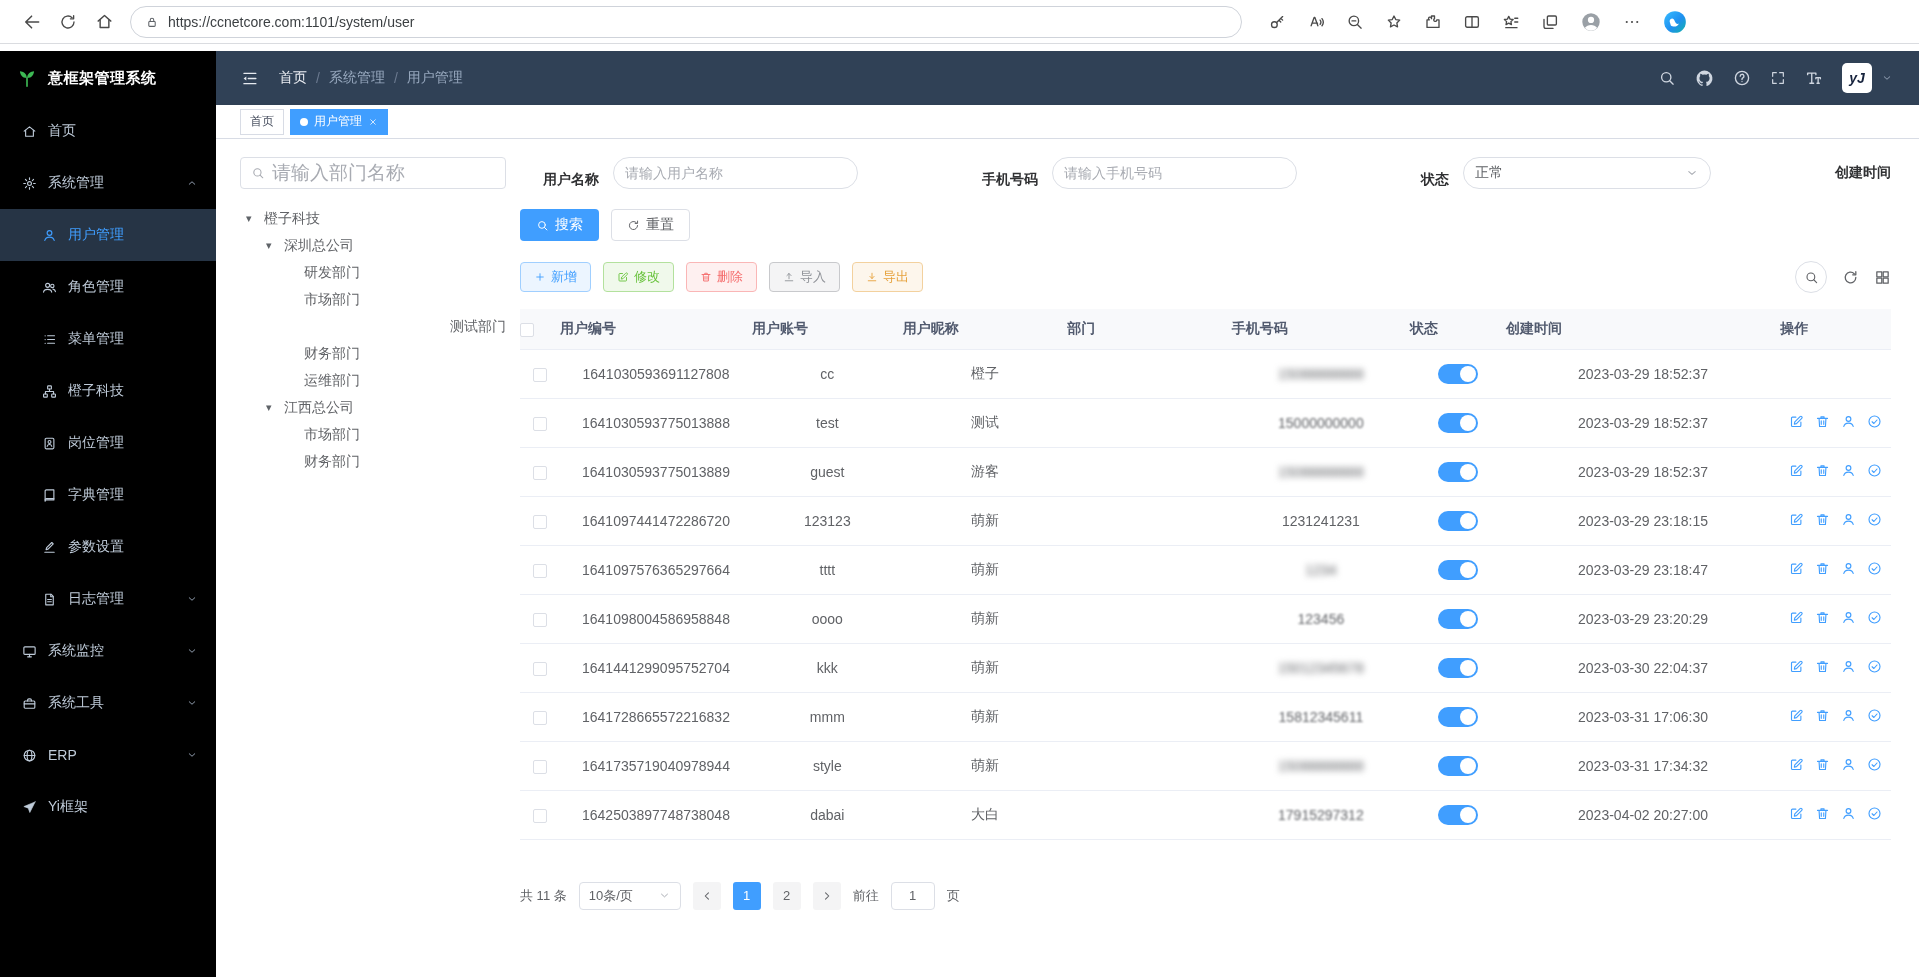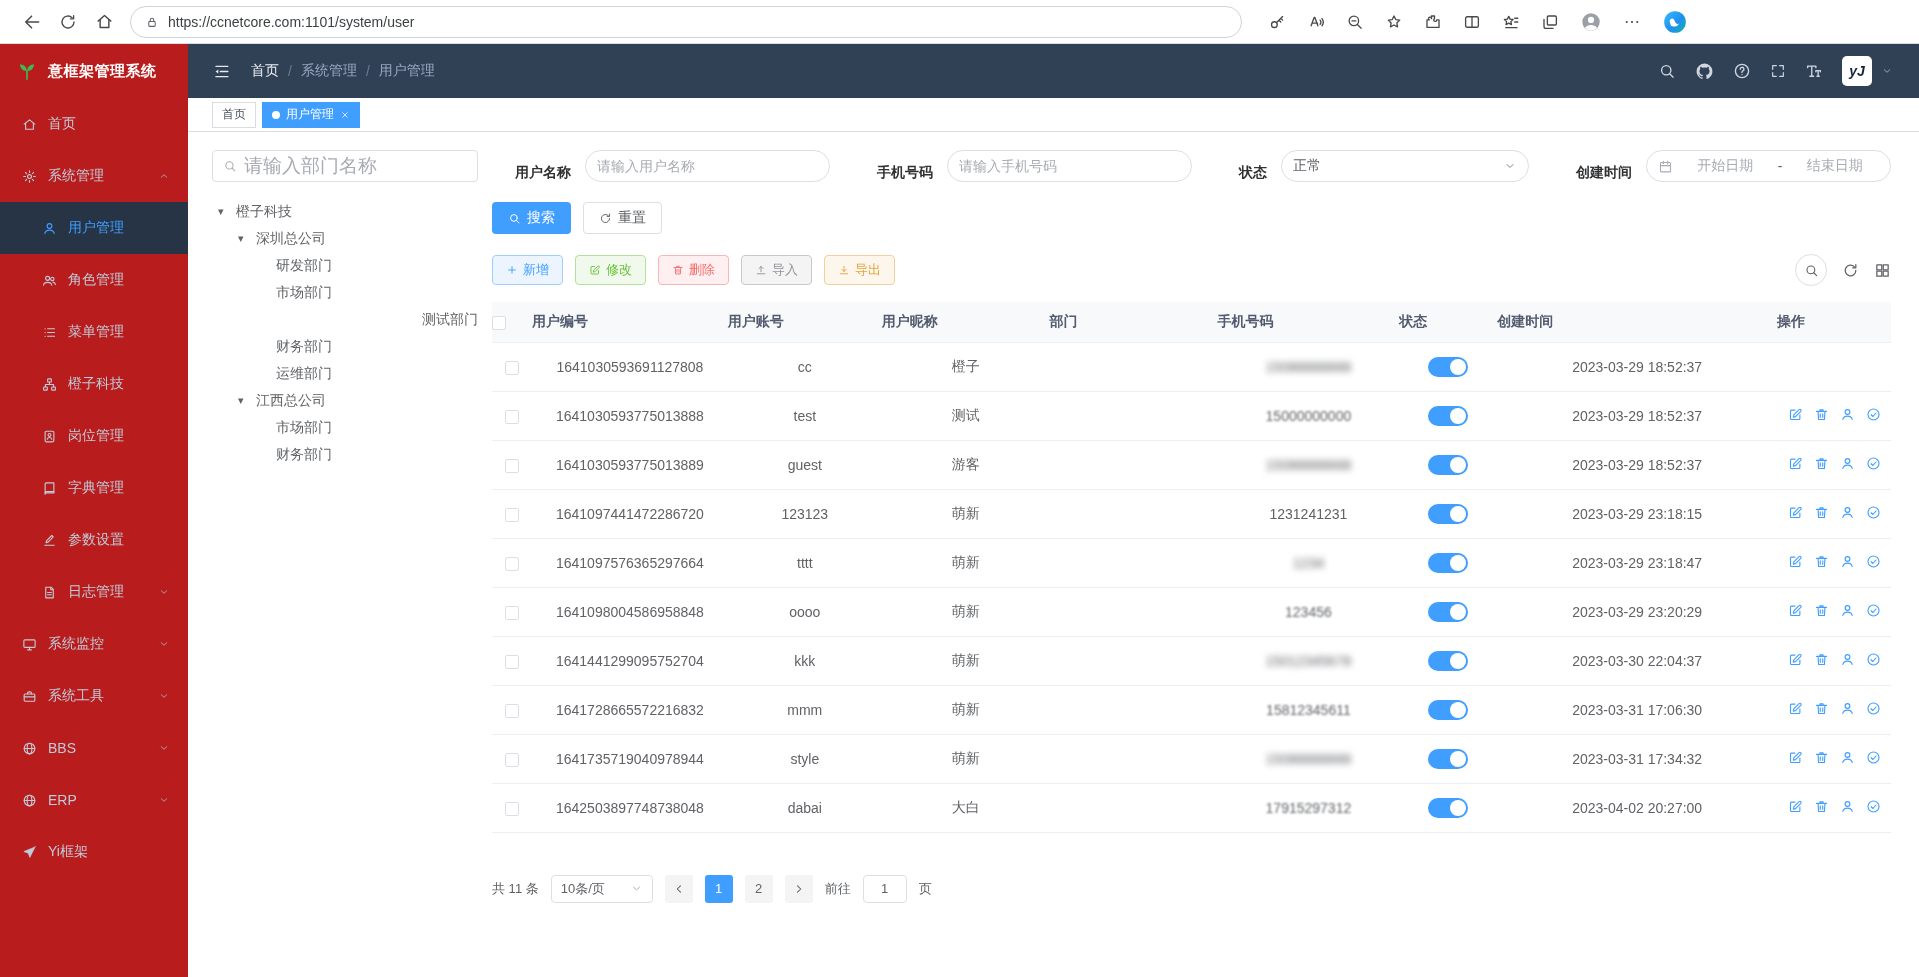--- a/index.html
+++ b/index.html
@@ -1,30 +1,30 @@
 <!DOCTYPE html>
 <html><head>
 <meta charset="utf-8">
 <style>
   * { margin:0; padding:0; box-sizing:border-box; }
   html,body { width:1919px; height:977px; }
   body { font-family:"Liberation Sans","DejaVu Sans",sans-serif; background:#fff; overflow:hidden; }
-  .screen { width:1919px; height:977px; display:flex; flex-direction:column; }
+  .screen { width:1919px; height:977px; display:flex; flex-direction:column;gap:7px; }
   .svgi { display:block; flex:none; }
 
   
   .browser-bar { height:44px; background:#fff; border-bottom:1px solid #dadce0; display:flex; align-items:center; padding:0 14px; flex:none; }
   .nav-btn { width:36px; height:34px; display:flex; align-items:center; justify-content:center; color:#4a4a4a; border-radius:6px; }
   .url-pill { height:32px; width:1112px; margin-left:8px; border:1px solid #cfd3da; border-radius:16px; display:flex; align-items:center; padding:0 14px; gap:9px; }
   .url-text { font-size:14px; color:#3c4043; }
   .browser-right { display:flex; align-items:center; gap:21px; margin-left:26px; color:#4a4a4a; }
 
   
   .app { flex:1; display:flex; min-height:0; }
-  .sidebar { width:188px; background:#b91c1c; flex:none; overflow:hidden; }
+  .sidebar { width:216px; background:#000000; flex:none; overflow:hidden; }
   .logo-row { height:54px; display:flex; align-items:center; padding-left:16px; gap:10px; }
   .logo-title { color:#fff; font-size:15px; font-weight:bold; letter-spacing:.5px; }
   .nav-item { height:52px; display:flex; align-items:center; padding-left:22px; gap:11px; color:#bfcbd9; font-size:14px; cursor:pointer; position:relative; }
   .nav-item.sub { padding-left:42px; }
   .nav-item.active { background:#263445; color:#409eff; }
   .nav-arrow { position:absolute; right:18px; top:50%; transform:translateY(-50%); color:#9fadc0; }
 
   .main { flex:1; display:flex; flex-direction:column; min-width:0; background:#fff; }
   .topbar { height:54px; background:#304156; display:flex; align-items:center; padding:0 26px 0 24px; flex:none; color:#cfd6e0; }
   .breadcrumb { display:flex; align-items:center; gap:9px; margin-left:20px; font-size:14px; }
@@ -325,33 +325,20 @@
                 <path d="m6.5 9.5 5.5 5 5.5-5"></path>
               </svg>
             </span>
           </div>
           <div class="nav-item">
             <svg class="svgi" style="width:15px;height:15px" viewBox="0 0 24 24" fill="none" stroke="currentColor" stroke-width="1.8" stroke-linecap="round" stroke-linejoin="round">
               <circle cx="12" cy="12" r="8.5"></circle>
               <path d="M3.5 12h17"></path>
               <ellipse cx="12" cy="12" rx="3.8" ry="8.5"></ellipse>
             </svg>
-            <span>BBS</span>
-            <span class="nav-arrow">
-              <svg class="svgi" style="width:12px;height:12px" viewBox="0 0 24 24" fill="none" stroke="currentColor" stroke-width="1.8" stroke-linecap="round" stroke-linejoin="round">
-                <path d="m6.5 9.5 5.5 5 5.5-5"></path>
-              </svg>
-            </span>
-          </div>
-          <div class="nav-item">
-            <svg class="svgi" style="width:15px;height:15px" viewBox="0 0 24 24" fill="none" stroke="currentColor" stroke-width="1.8" stroke-linecap="round" stroke-linejoin="round">
-              <circle cx="12" cy="12" r="8.5"></circle>
-              <path d="M3.5 12h17"></path>
-              <ellipse cx="12" cy="12" rx="3.8" ry="8.5"></ellipse>
-            </svg>
             <span>ERP</span>
             <span class="nav-arrow">
               <svg class="svgi" style="width:12px;height:12px" viewBox="0 0 24 24" fill="none" stroke="currentColor" stroke-width="1.8" stroke-linecap="round" stroke-linejoin="round">
                 <path d="m6.5 9.5 5.5 5 5.5-5"></path>
               </svg>
             </span>
           </div>
           <div class="nav-item">
             <svg class="svgi" style="width:15px;height:15px" viewBox="0 0 24 24" fill="none" stroke="currentColor" stroke-width="1.8" stroke-linecap="round" stroke-linejoin="round">
               <path d="M21 3 3 10.5l7 2.5 2.5 7L21 3z" fill="currentColor" stroke="currentColor" stroke-width="1"></path>
@@ -507,31 +494,20 @@
                 <span>正常</span>
                 <span style="color:#a8abb2;display:flex;">
                     <svg class="svgi" style="width:14px;height:14px" viewBox="0 0 24 24" fill="none" stroke="currentColor" stroke-width="1.8" stroke-linecap="round" stroke-linejoin="round">
                       <path d="m6.5 9.5 5.5 5 5.5-5"></path>
                     </svg>
                   </span>
               </div>
             </div>
             <div class="fgroup">
               <span class="flabel">创建时间</span>
-              <div class="fbox fdate">
-                <span style="display:flex;">
-                    <svg class="svgi" style="width:15px;height:15px" viewBox="0 0 24 24" fill="none" stroke="currentColor" stroke-width="1.8" stroke-linecap="round" stroke-linejoin="round">
-                      <rect x="4" y="5.5" width="16" height="15" rx="1.5"></rect>
-                      <path d="M4 10.5h16M8.5 3.5v4M15.5 3.5v4"></path>
-                    </svg>
-                  </span>
-                <span class="ph">开始日期</span>
-                <span style="color:#606266;">-</span>
-                <span class="ph">结束日期</span>
-              </div>
             </div>
           </div>
 
           <div class="btn-row">
             <button class="btn btn-primary">
               <span style="display:flex;">
                   <svg class="svgi" style="width:13px;height:13px" viewBox="0 0 24 24" fill="none" stroke="currentColor" stroke-width="1.8" stroke-linecap="round" stroke-linejoin="round">
                     <circle cx="11" cy="11" r="6.2"></circle>
                     <path d="m15.6 15.6 4.6 4.6"></path>
                   </svg>

